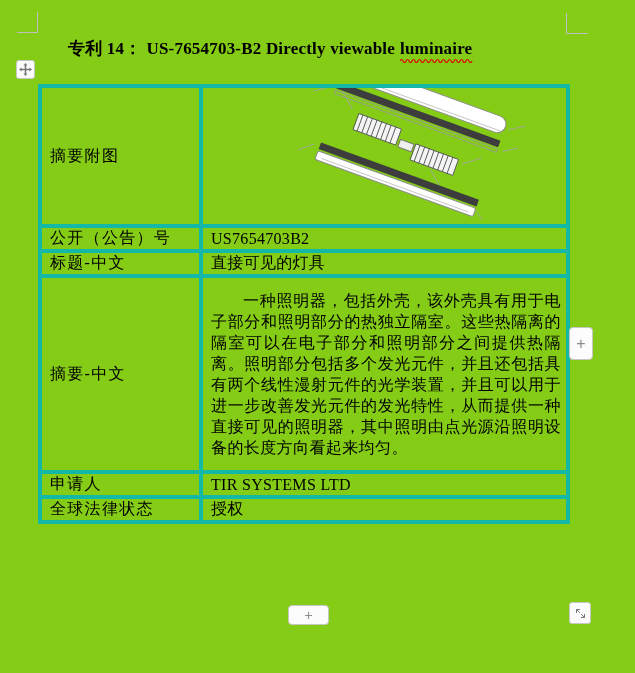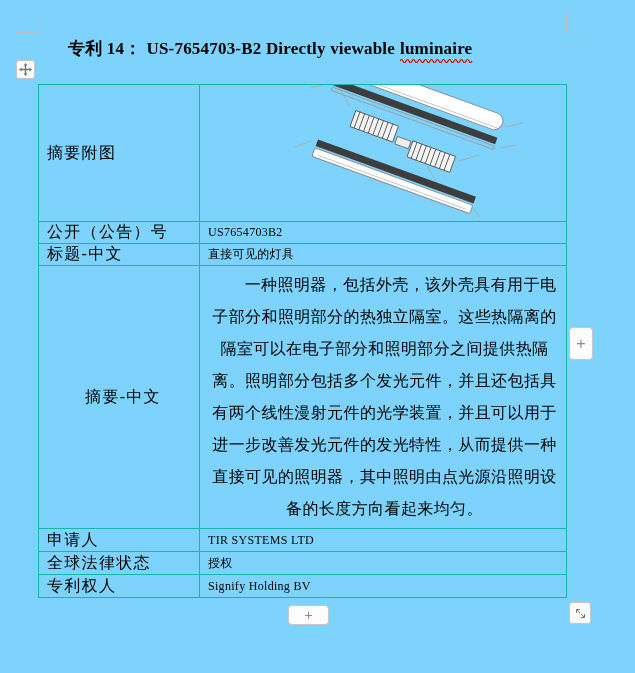--- a/index.html
+++ b/index.html
@@ -1,50 +1,50 @@
 <!DOCTYPE html>
 <html><head>
 <meta charset="utf-8">
 <style>
   * { margin:0; padding:0; box-sizing:border-box; }
   html,body { background:#ffffff; }
   #canvas {
-    position:relative; width:635px; height:673px; background:#7dd3fc;
+    position:relative; width:635px; height:673px; background:#84cc16;
     font-family:"Liberation Serif","DejaVu Serif",serif; color:#000;
     overflow:hidden;
   }
   
   .mark { position:absolute; background:#bfbfbf; }
   
   .heading {
     position:absolute; left:68px; top:37px; font-size:17px; font-weight:bold;
     white-space:nowrap; letter-spacing:0.2px;
   }
   .heading .gap { margin-left:5px; }
   .squiggle-wrap { position:relative; display:inline-block; margin-left:5px; }
   .squiggle-wrap svg { position:absolute; left:0; bottom:-4px; }
   
   table.patent {
     position:absolute; left:38px; top:84px; width:528px;
     border-collapse:collapse; table-layout:fixed;
   }
-  table.patent td { border:1px solid #14b8a6; vertical-align:middle; overflow:hidden;padding-left:8px; }
+  table.patent td { border:4px solid #14b8a6; vertical-align:middle; overflow:hidden;padding-left:8px; }
   td.lbl {
     padding-left:34px; font-size:16px; letter-spacing:1.3px; white-space:nowrap;
   }
-  td.val { padding-left:36px; font-size:12px; letter-spacing:0.3px; white-space:nowrap; }
+  td.val { padding-left:36px; font-size:16px; letter-spacing:0.3px; white-space:nowrap; }
   td.fig { text-align:center; vertical-align:middle; padding:0; }
   td.abs {
-    padding:3px 5px 3px 6px; font-size:16px; line-height:32px;
+    padding:3px 5px 3px 6px; font-size:16px; line-height:21px;
     letter-spacing:0.4px; text-align:justify; text-indent:32px;
     vertical-align:top; white-space:normal;
   }
   tr.r-fig  td { height:134px; }
   tr.r-sm   td { height:21px;margin-top:12px; }
-  tr.r-abs  td { height:196px;text-align:center; }
+  tr.r-abs  td { height:196px; }
   tr.r-md   td { height:23px; }
   
   .chrome-btn {
     position:absolute; display:flex; align-items:center; justify-content:center;
     background:#fcfcfc; border:1px solid #c6c6c6; border-radius:4px;
     color:#8a8a8a; font-family:"Liberation Sans","DejaVu Sans",sans-serif;
     cursor:pointer;
   }
   #move-handle   { left:16px;  top:60px;  width:19px; height:19px; border-radius:3px; }
   #plus-col      { left:569px; top:327px; width:24px; height:33px; font-size:16px; }
@@ -150,24 +150,20 @@
       <td class="abs">一种照明器，包括外壳，该外壳具有用于电子部分和照明部分的热独立隔室。这些热隔离的隔室可以在电子部分和照明部分之间提供热隔离。照明部分包括多个发光元件，并且还包括具有两个线性漫射元件的光学装置，并且可以用于进一步改善发光元件的发光特性，从而提供一种直接可见的照明器，其中照明由点光源沿照明设备的长度方向看起来均匀。</td>
     </tr>
     <tr class="r-md">
       <td class="lbl">申请人</td>
       <td class="val">TIR SYSTEMS LTD</td>
     </tr>
     <tr class="r-md">
       <td class="lbl">全球法律状态</td>
       <td class="val">授权</td>
     </tr>
-    <tr class="r-md">
-      <td class="lbl">专利权人</td>
-      <td class="val">Signify Holding BV</td>
-    </tr>
   </tbody>
     </table>
 
   <div class="chrome-btn" id="plus-col">
     <span class="plus-glyph">+</span>
   </div>
 
   <div class="chrome-btn" id="plus-row">
     <span class="plus-glyph">+</span>
   </div>

